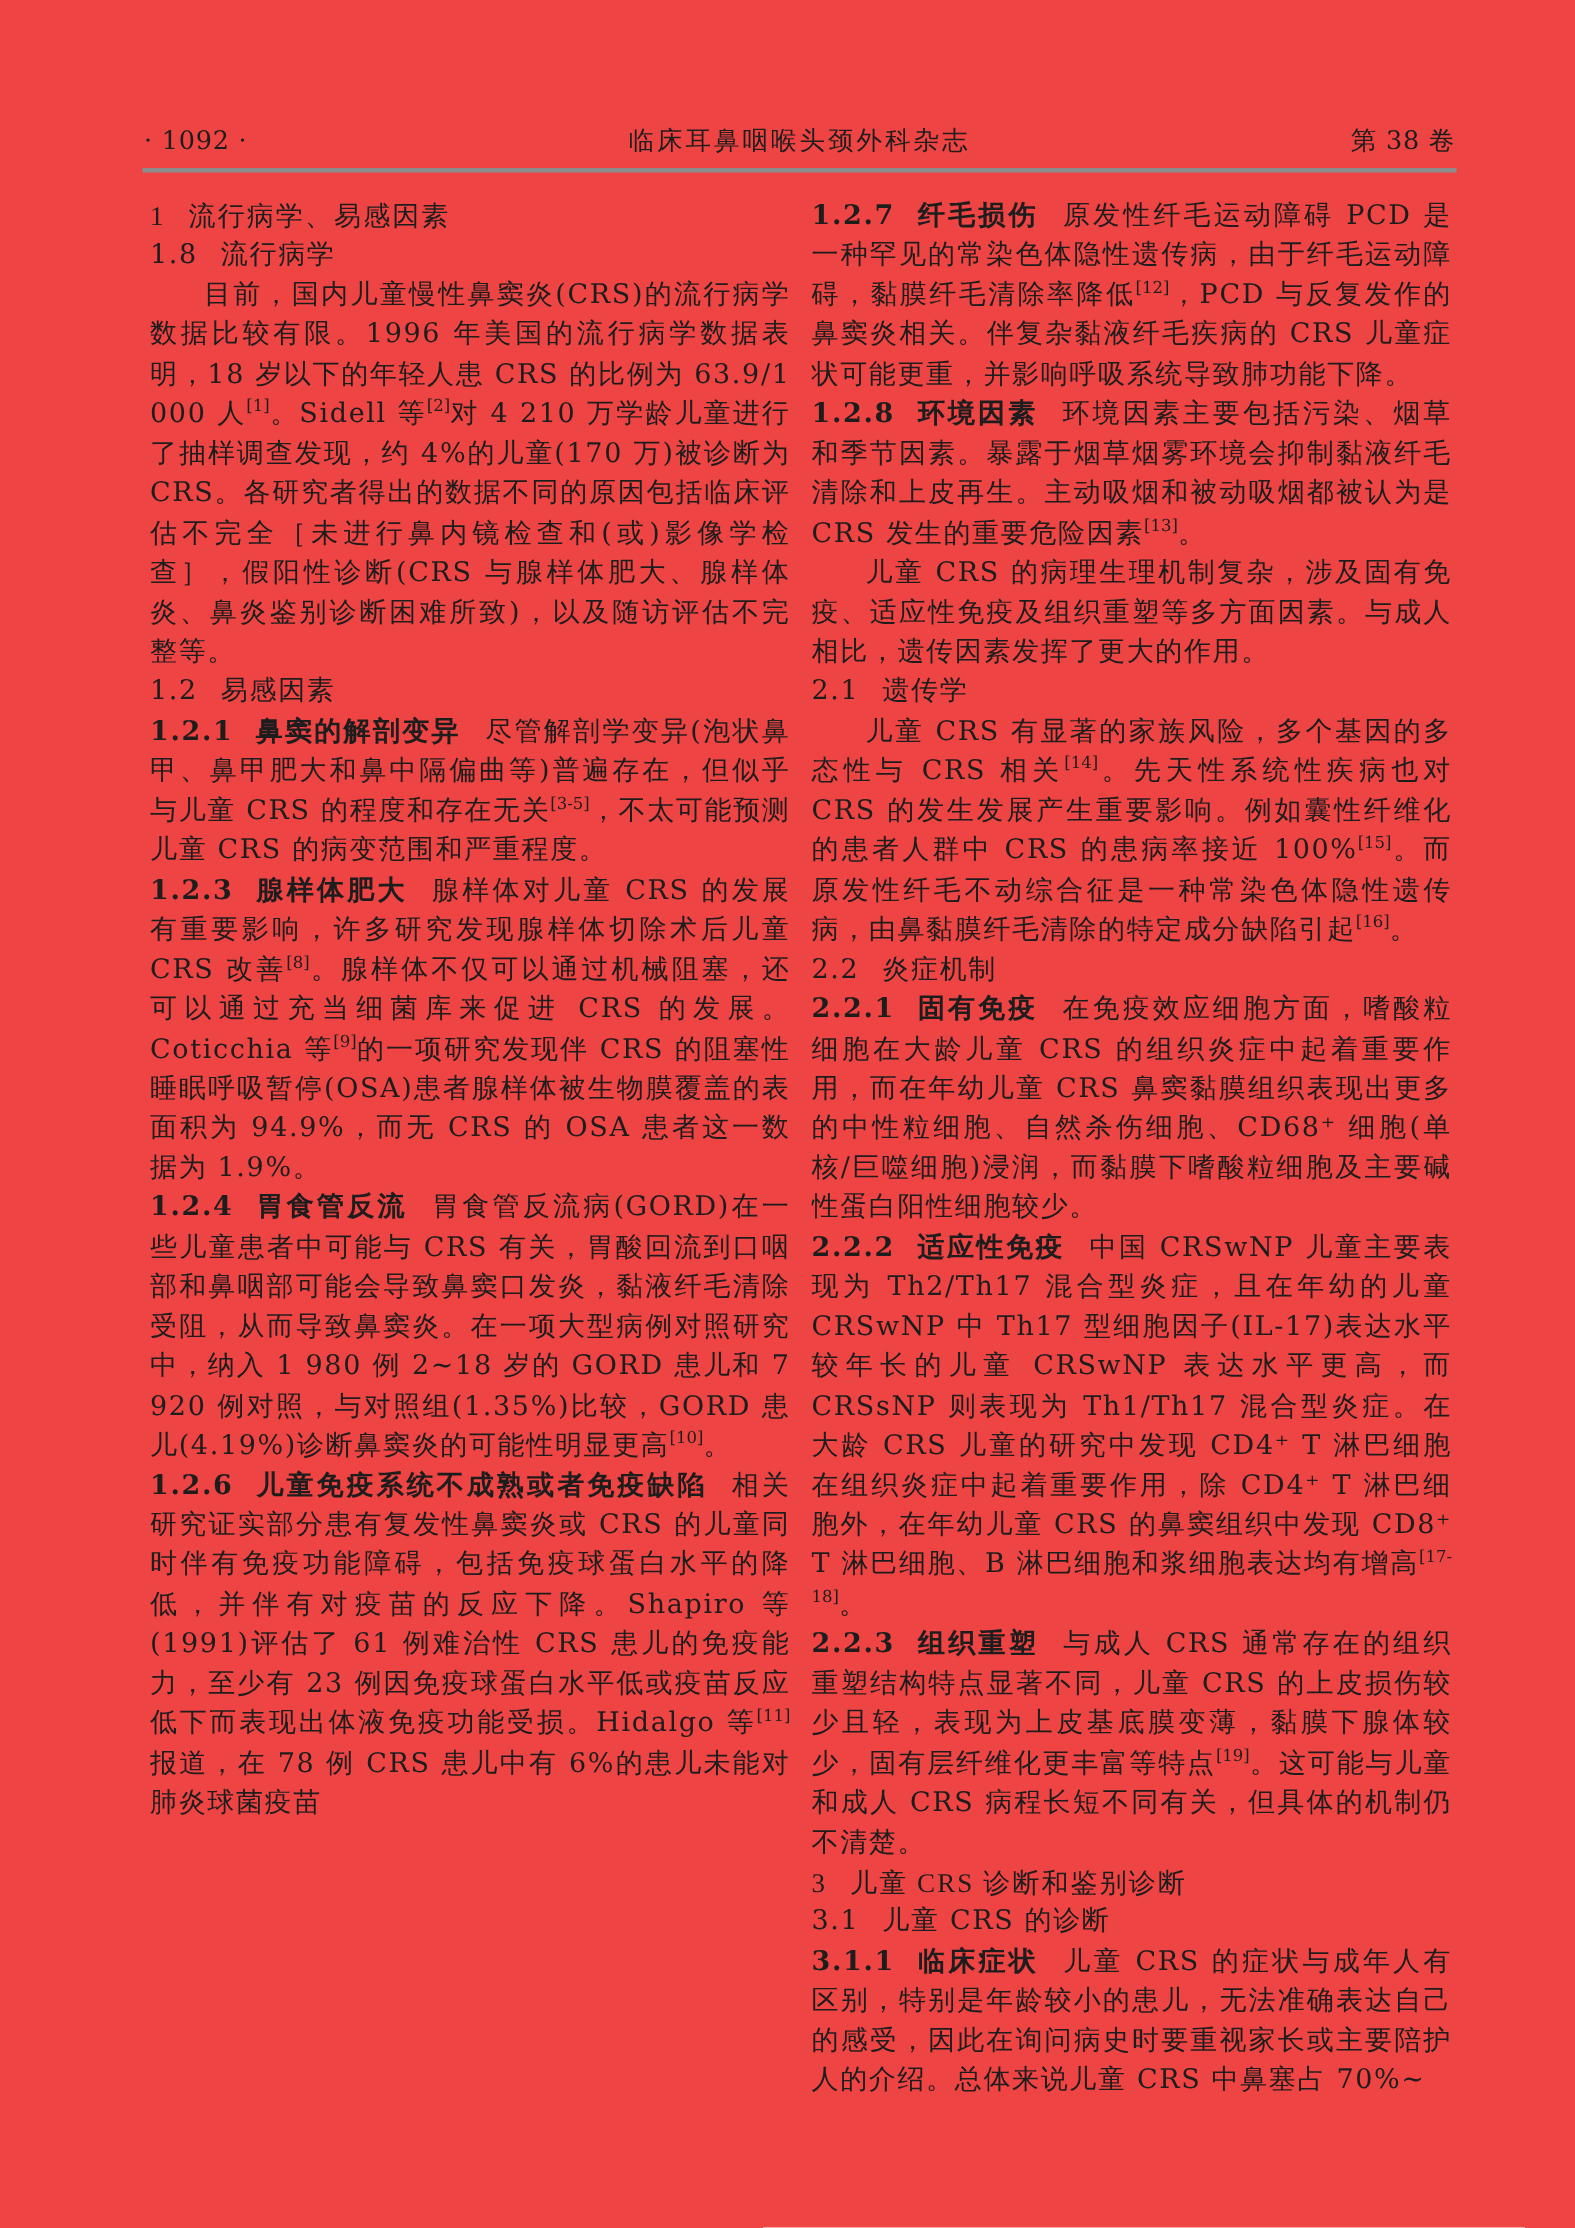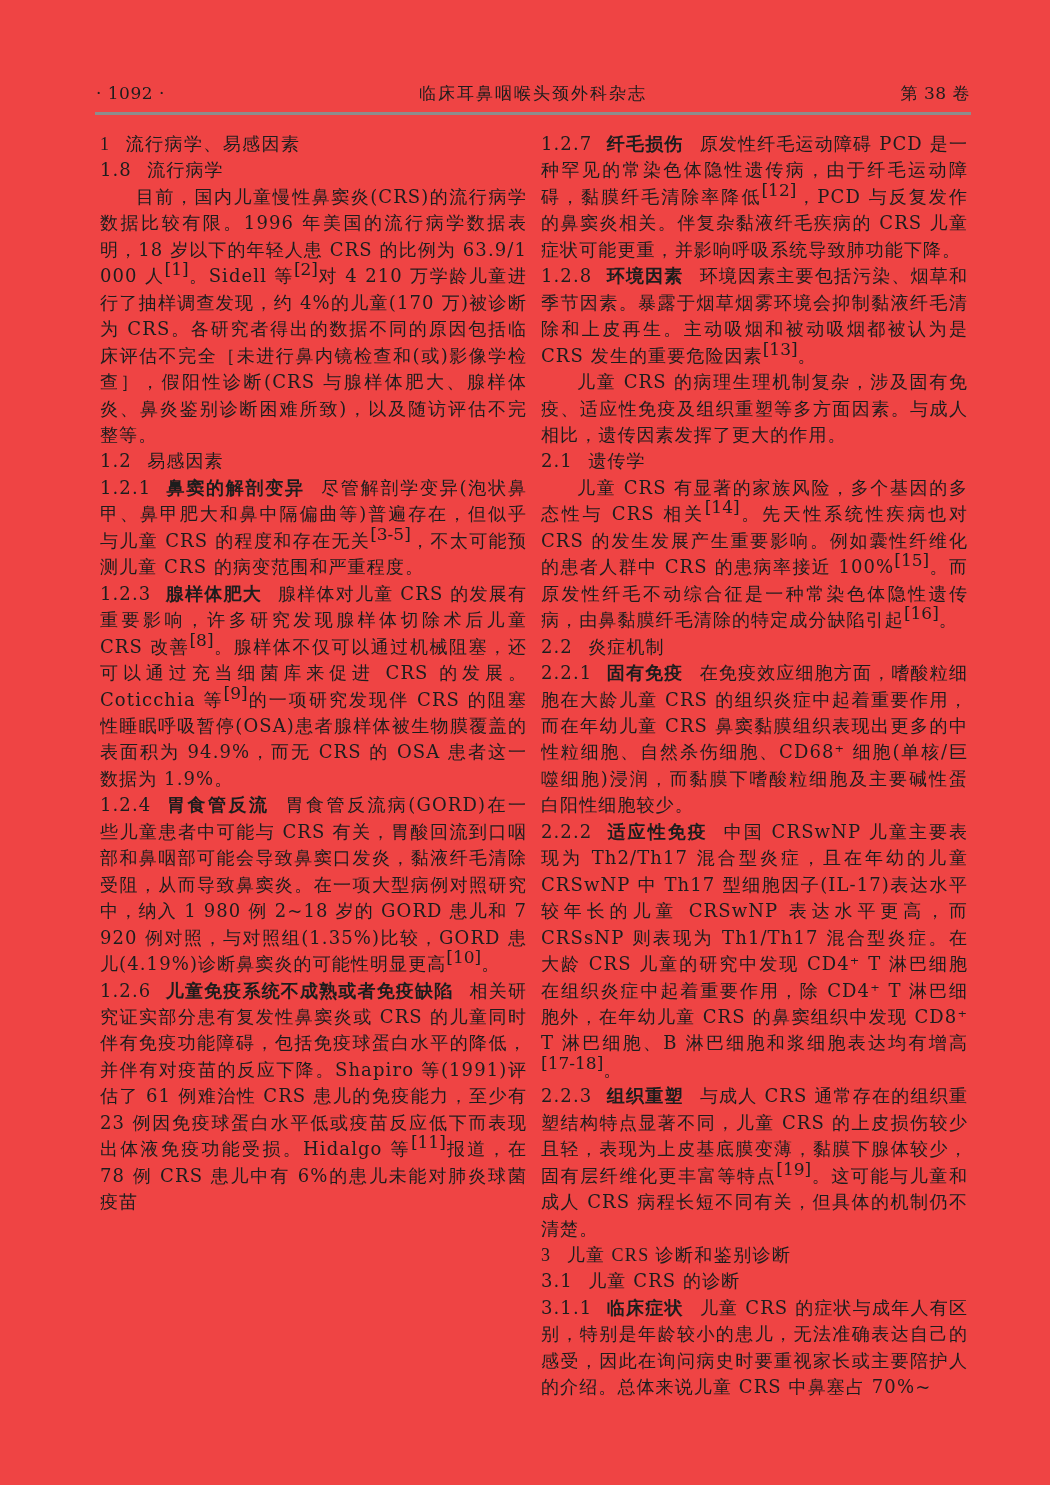--- a/index.html
+++ b/index.html
@@ -29,24 +29,24 @@
   .col-right { left:541px; }
   .col p, .col h2, .col h3 { margin:0; padding:0; font-size:18px; line-height:26.45px; font-weight:normal; }
   .h1 {
     font-family:Liberation Serif, serif;
     font-weight:700; letter-spacing:1.4px;
   }
   .h1 .num { margin-right:0.85em; }
   .h2 { font-weight:700; }
   .h2 .num { margin-right:0.85em; }
   .indent { text-indent:2em; }
-  .pnum .num { font-weight:400; margin-right:0.8em; }
+  .pnum .num { font-weight:700; margin-right:0.8em; }
   .pnum .ptitle { font-weight:700; margin-right:0.9em; }
   .ptext sup, .col sup {
-    font-size:17px; letter-spacing:0; line-height:0; vertical-align:super;
+    font-size:11px; letter-spacing:0; line-height:0; vertical-align:super;
   }
 </style>
 </head>
 <body>
 
 <div class="page">
 
   <div class="header">
     <span class="hl">· 1092 ·</span>
     <span class="hc">临床耳鼻咽喉头颈外科杂志</span>

